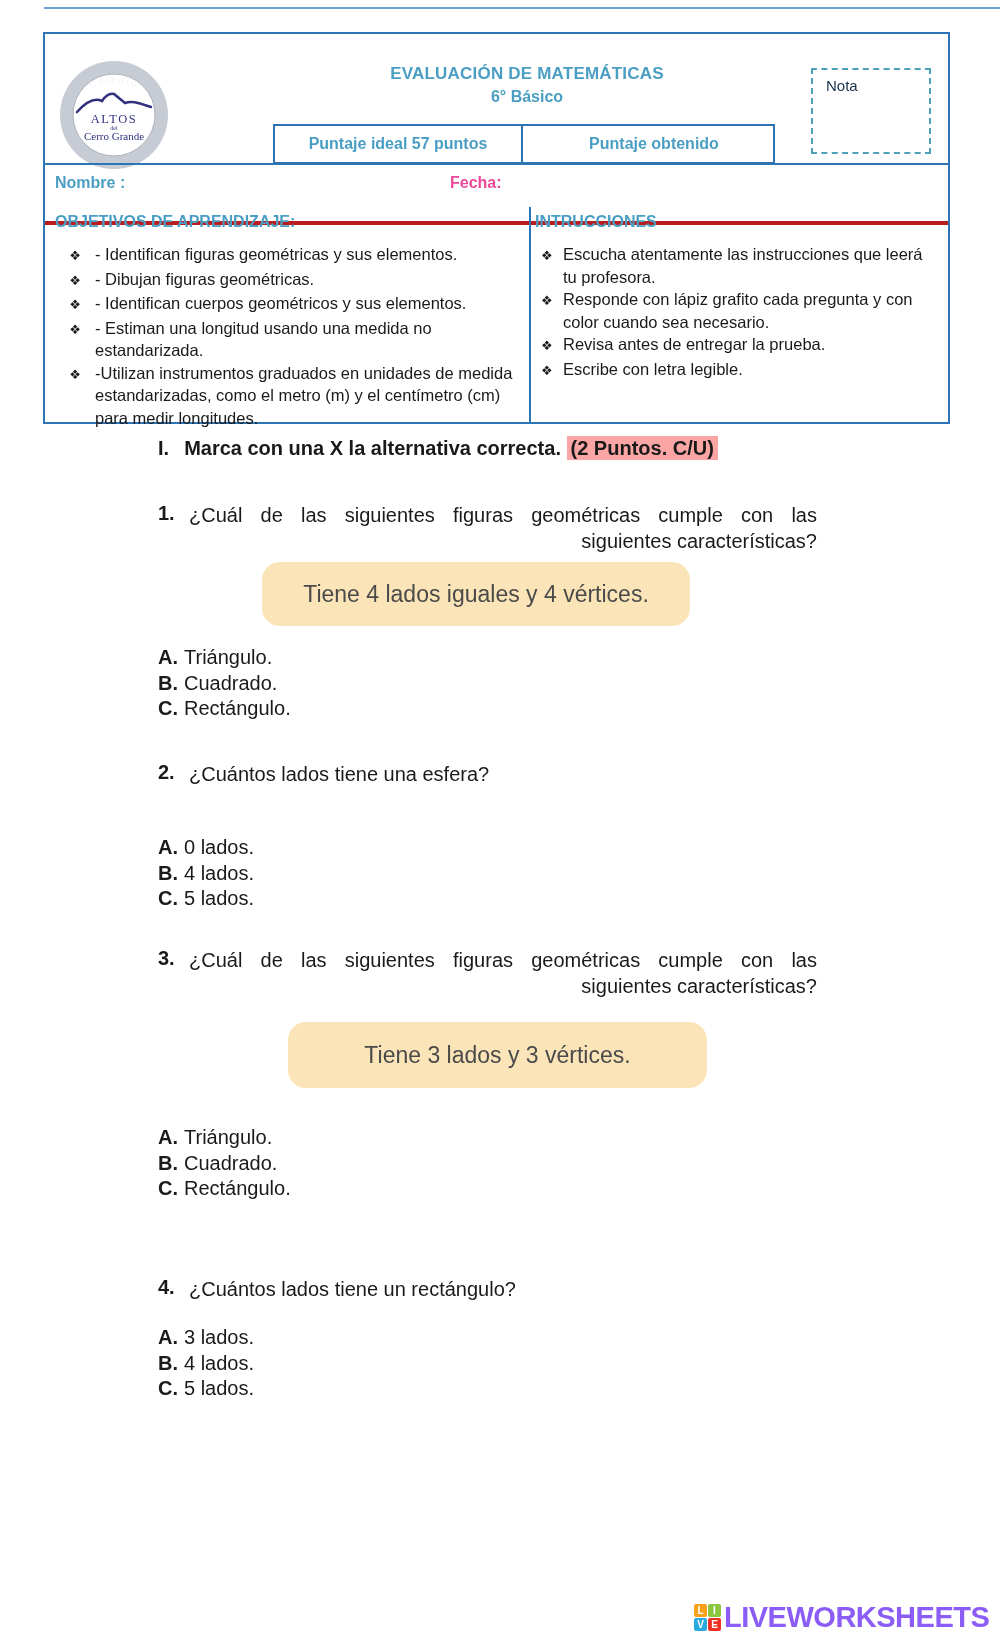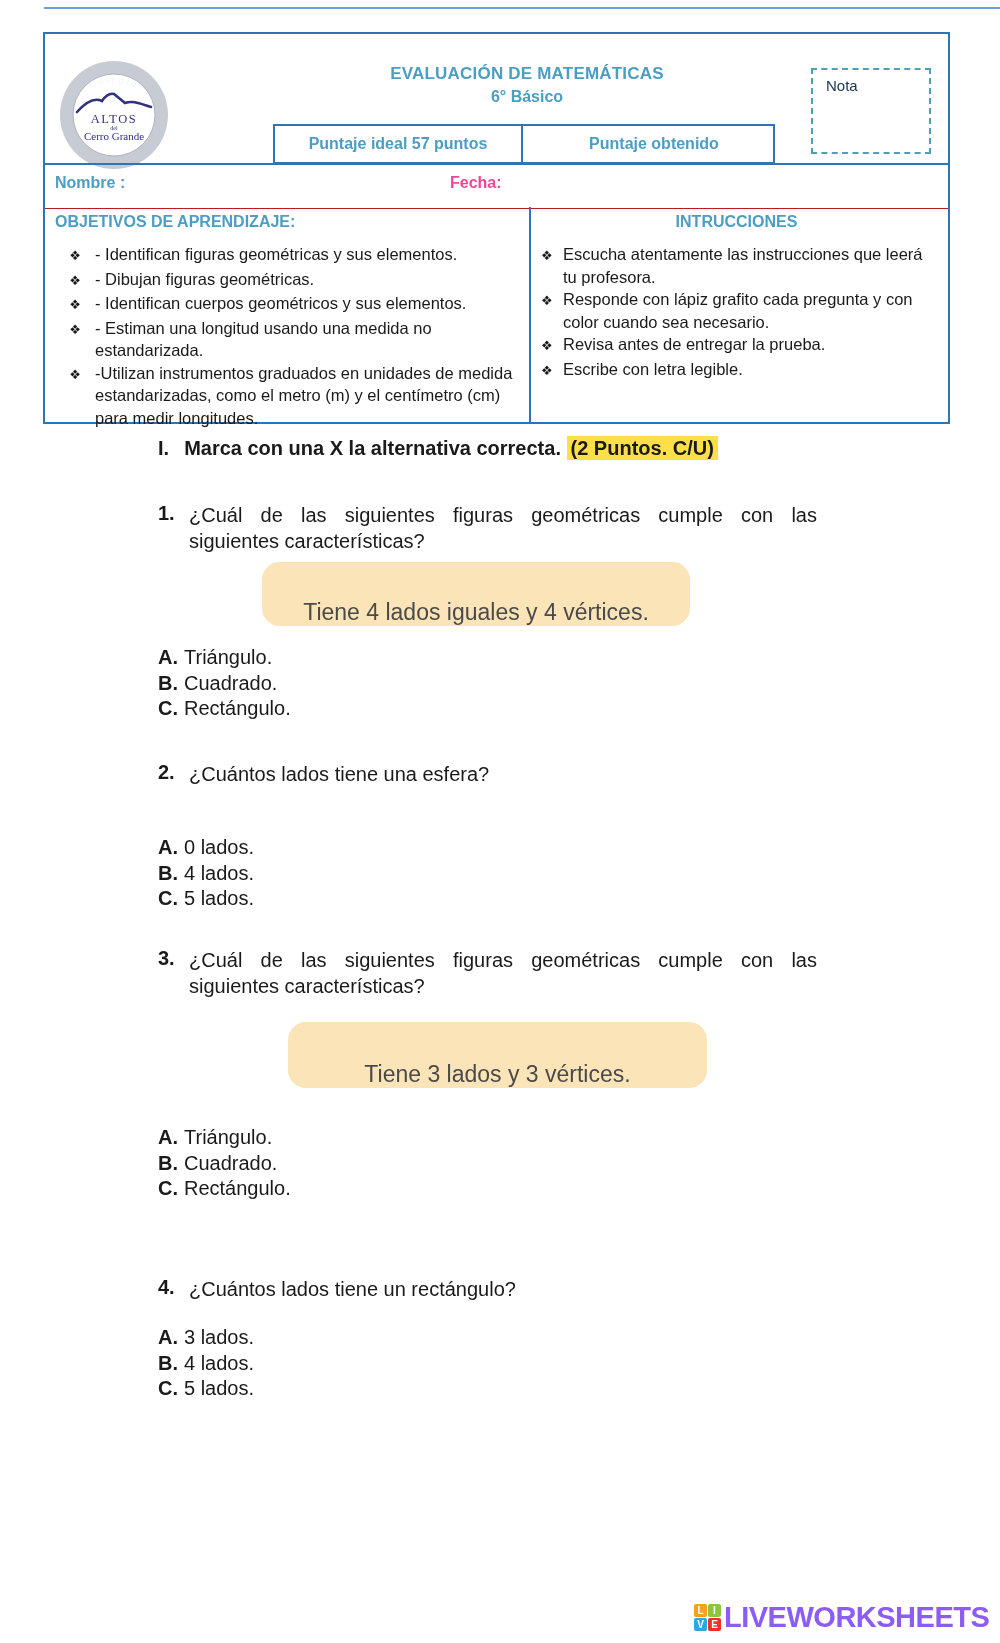--- a/index.html
+++ b/index.html
@@ -19,52 +19,52 @@
   .subtitle { font-size:16px; margin-top:4px; }
   .nota-box { position:absolute; left:766px; top:34px; width:120px; height:86px;
     border:2px dashed #4e9fb8; box-sizing:border-box; padding:7px 0 0 13px;
     font-size:15px; color:#17324d; }
   .score-table { position:absolute; left:228px; top:90px; display:flex;
     border:2px solid #2e75b6; background:#fff;gap:12px; }
   .score-cell { height:36px; line-height:36px; text-align:center; color:#4b9ec3;
     font-weight:bold; font-size:16px; }
   .score-ideal { width:246px; border-right:2px solid #2e75b6; }
   .score-obtained { width:238px; }
-  .name-row { position:absolute; left:0; top:129px; width:100%; height:46px;
-    border-top:2px solid #2e75b6; border-bottom:1px solid #b91c1c; box-sizing:border-box; }
+  .name-row { position:absolute; left:0; top:129px; width:100%; height:62px;
+    border-top:2px solid #2e75b6; border-bottom:4px solid #b91c1c; box-sizing:border-box; }
   .name-label { position:absolute; left:10px; top:9px; color:#4b9ec3; font-weight:bold; font-size:16px; }
   .date-label { position:absolute; left:405px; top:9px; color:#ec4899; font-weight:bold; font-size:16px; }
   .columns { position:absolute; left:0; top:173px; width:100%; height:215px; display:flex; }
   .col-objectives { width:486px; border-right:2px solid #2e75b6; box-sizing:border-box;
     padding:6px 6px 0 10px; }
   .col-instructions { flex:1; padding:6px 10px 0 4px; }
   .col-heading { color:#4b9ec3; font-weight:bold; font-size:16px; }
-  .col-instructions .col-heading { text-align:center; }
+  .col-instructions .col-heading { }
   .b-list { margin-top:12px; font-size:16.5px; line-height:22.5px; }
   .b-item { display:flex; }
   .obj-bullet { width:40px; flex:none; text-align:center; font-size:13px; padding-top:2px; }
   .ins-bullet { width:22px; flex:none; text-align:left; padding-left:6px; font-size:13px; padding-top:2px; }
   .b-text { flex:1; }
 
   
   .section-heading { position:absolute; left:158px; top:437px; font-size:20px; font-weight:bold; }
   .sec-numeral { margin-right:15px; }
-  .points-badge { background:#fde047; padding:1px 4px; }
+  .points-badge { background:#fca5a5; padding:1px 4px; }
 
   .question { position:absolute; display:flex; font-size:20px; }
   .q-number { width:31px; flex:none; font-weight:bold; }
-  .q-line { line-height:26px; }
+  .q-line { line-height:26px;text-align:right; }
   .justify-line { width:628px; text-align:justify; text-align-last:justify; }
   .q1 { left:158px; top:502px; }
   .q2 { left:158px; top:761px; }
   .q3 { left:158px; top:947px; }
   .q4 { left:158px; top:1276px; }
 
   .callout { position:absolute; background:#fbe5b8; border-radius:18px;
-    display:flex; align-items:flex-end; justify-content:center;
+    display:flex; align-items:center; justify-content:center;
     font-size:23px; color:#4a4a4a; }
   .callout1 { left:262px; top:562px; width:428px; height:64px; }
   .callout2 { left:288px; top:1022px; width:419px; height:66px; }
 
   .options { position:absolute; left:158px; font-size:20px; line-height:25.5px; }
   .opts1 { top:645px; } .opts2 { top:835px; } .opts3 { top:1125px; } .opts4 { top:1325px; }
   .opt-letter { font-weight:bold; margin-right:6px; }
 
   
   .brand { position:absolute; left:694px; top:1601px; display:flex; align-items:center; gap:3px; cursor:pointer; }

